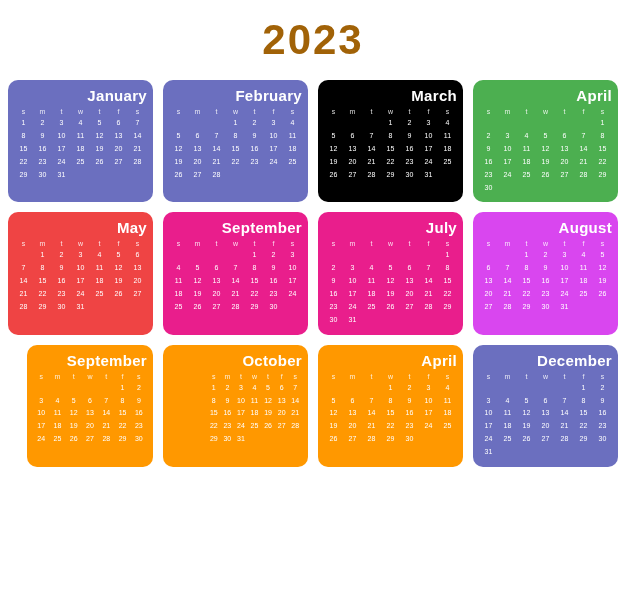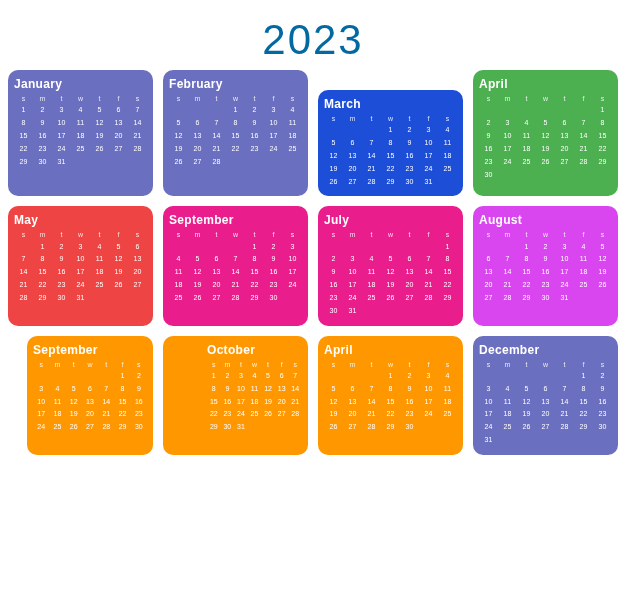--- a/index.html
+++ b/index.html
@@ -8,40 +8,40 @@
       font-family: 'Arial', sans-serif;
       display: flex;
       flex-direction: column;
       align-items: center;
       padding: 16px 8px;
       width: 626px;
       min-height: 616px;
     }
     .year-title {
       font-size: 42px;
-      font-weight: 400;
-      color: #0369a1;
-      margin-bottom: 6px;
+      font-weight: 700;
+      color: #a16207;
+      margin-bottom: 16px;
       letter-spacing: 2px;
     }
     .calendar-grid {
       display: grid;
       grid-template-columns: repeat(4, 1fr);
       gap: 10px;
       width: 100%;
     }
     .month-card {
       border-radius: 10px;
       padding: 7px 6px 8px 6px;
       color: #fff;
     }
     .month-name {
-      font-size: 12px;
+      font-size: 15px;
       font-weight: 600;
-      text-align: left;
+      text-align: right;
       margin-bottom: 4px;
       letter-spacing: 0.3px;
     }
     .day-headers {
       display: grid;
       grid-template-columns: repeat(7, 1fr);
       margin-bottom: 2px;
     }
     .day-header {
       font-size: 7px;
@@ -151,21 +151,21 @@
         <div class="day-cell">21</div>
         <div class="day-cell">22</div>
         <div class="day-cell">23</div>
         <div class="day-cell">24</div>
         <div class="day-cell">25</div>
         <div class="day-cell">26</div>
         <div class="day-cell">27</div>
         <div class="day-cell">28</div>
       </div>
     </div>
-    <div class="month-card" style="background-color: #1d4ed8; margin-top: 20px;">
+    <div class="month-card" style="background-color: #000000;">
       <div class="month-name">March</div>
       <div class="day-headers">
         <div class="day-header">s</div>
         <div class="day-header">m</div>
         <div class="day-header">t</div>
         <div class="day-header">w</div>
         <div class="day-header">t</div>
         <div class="day-header">f</div>
         <div class="day-header">s</div>
       </div>

